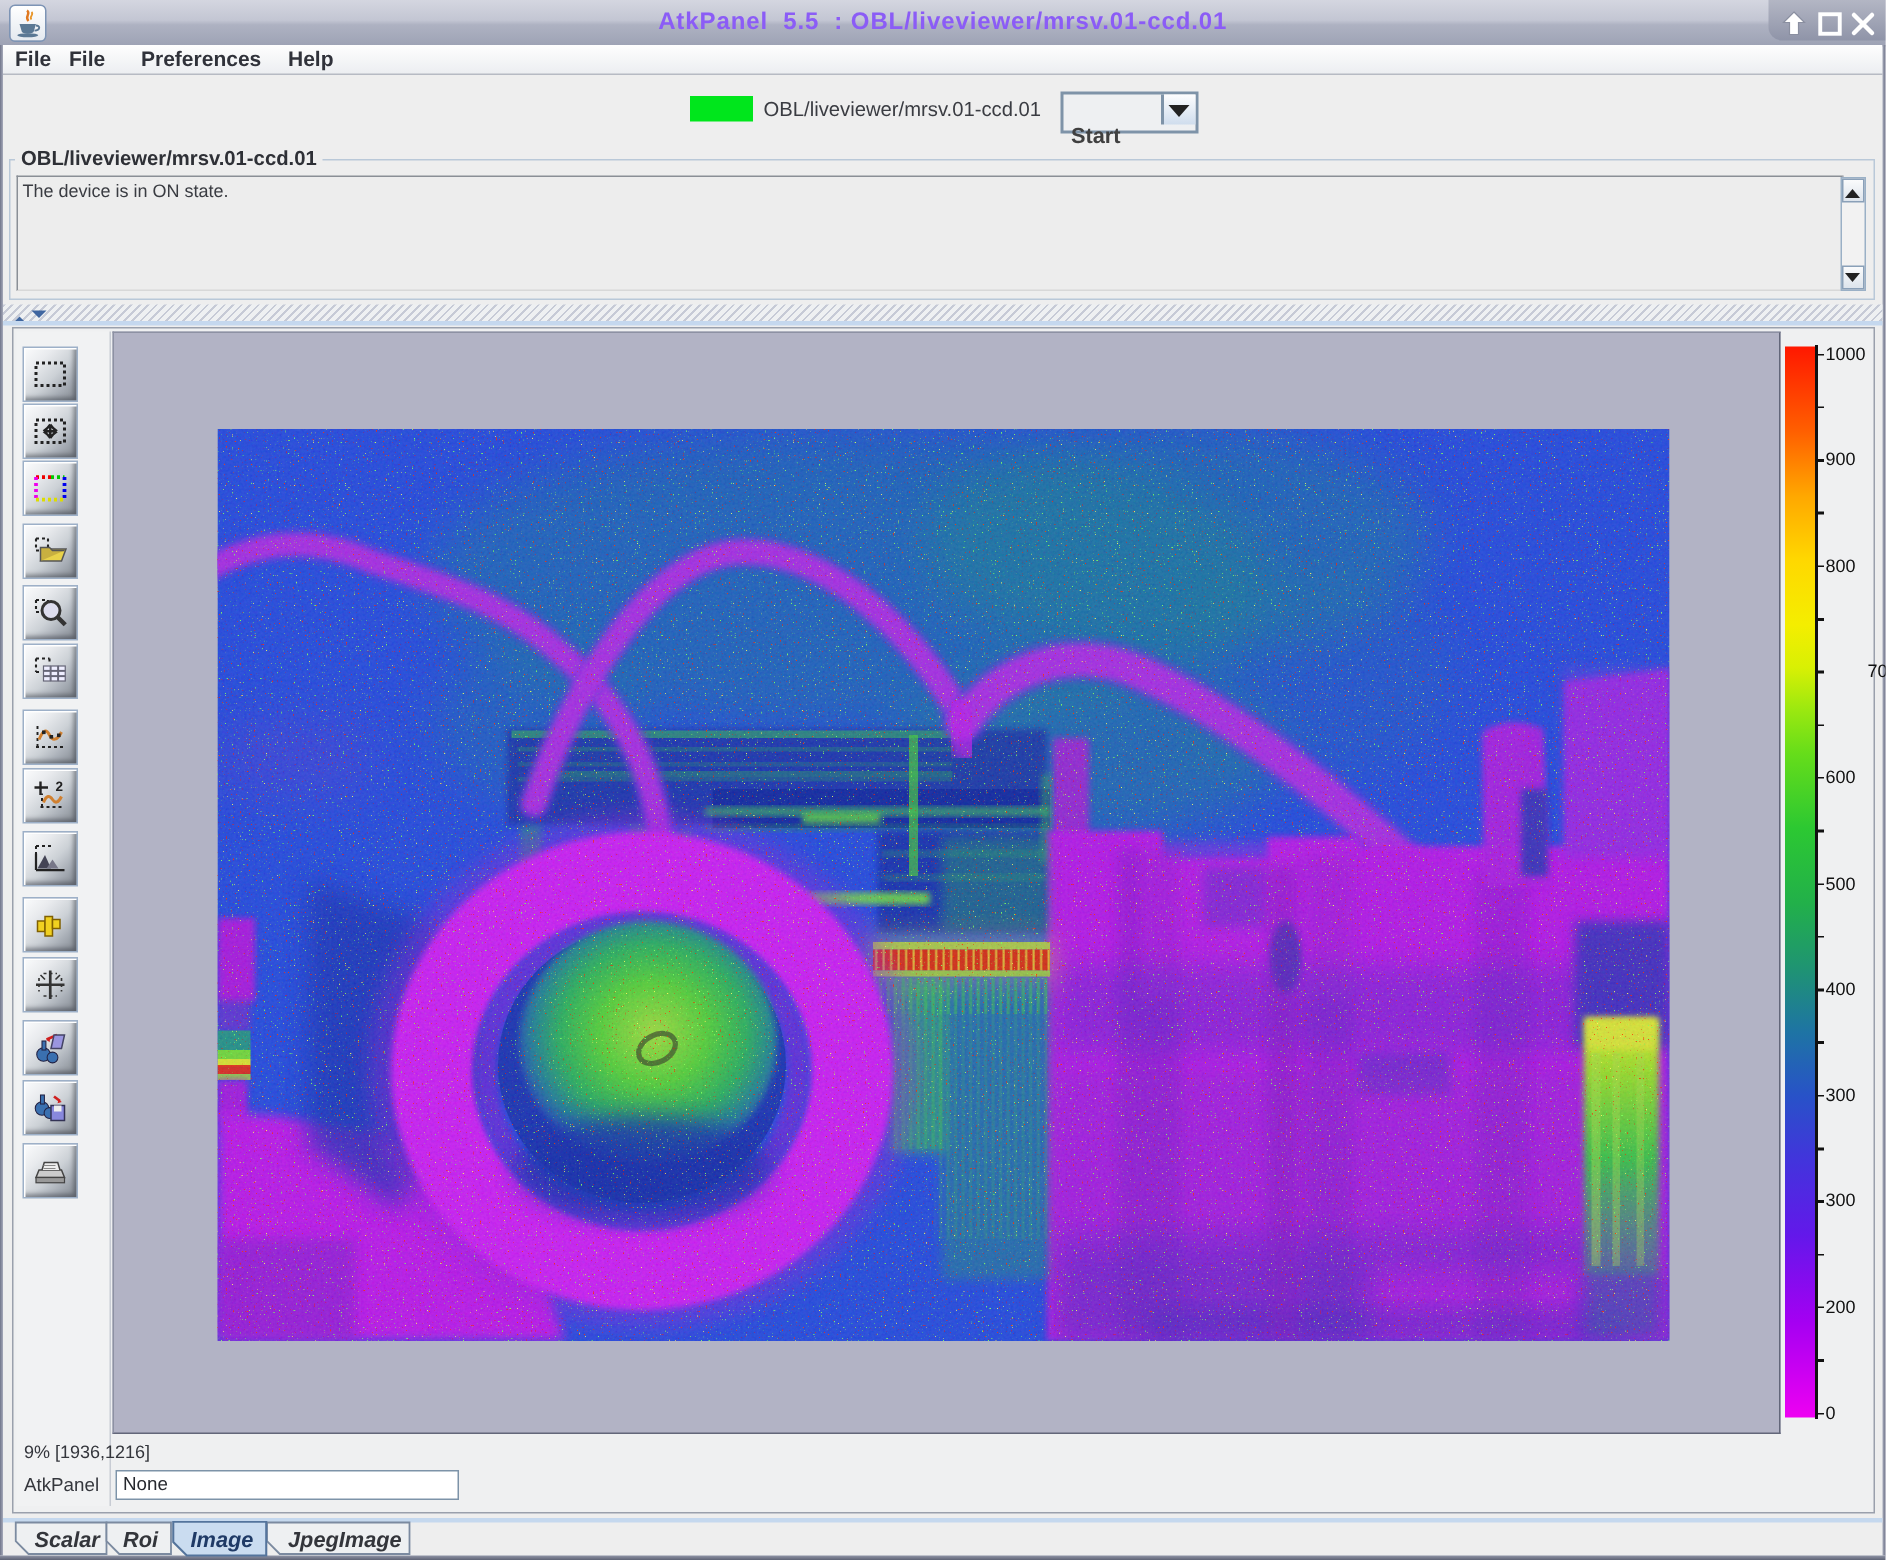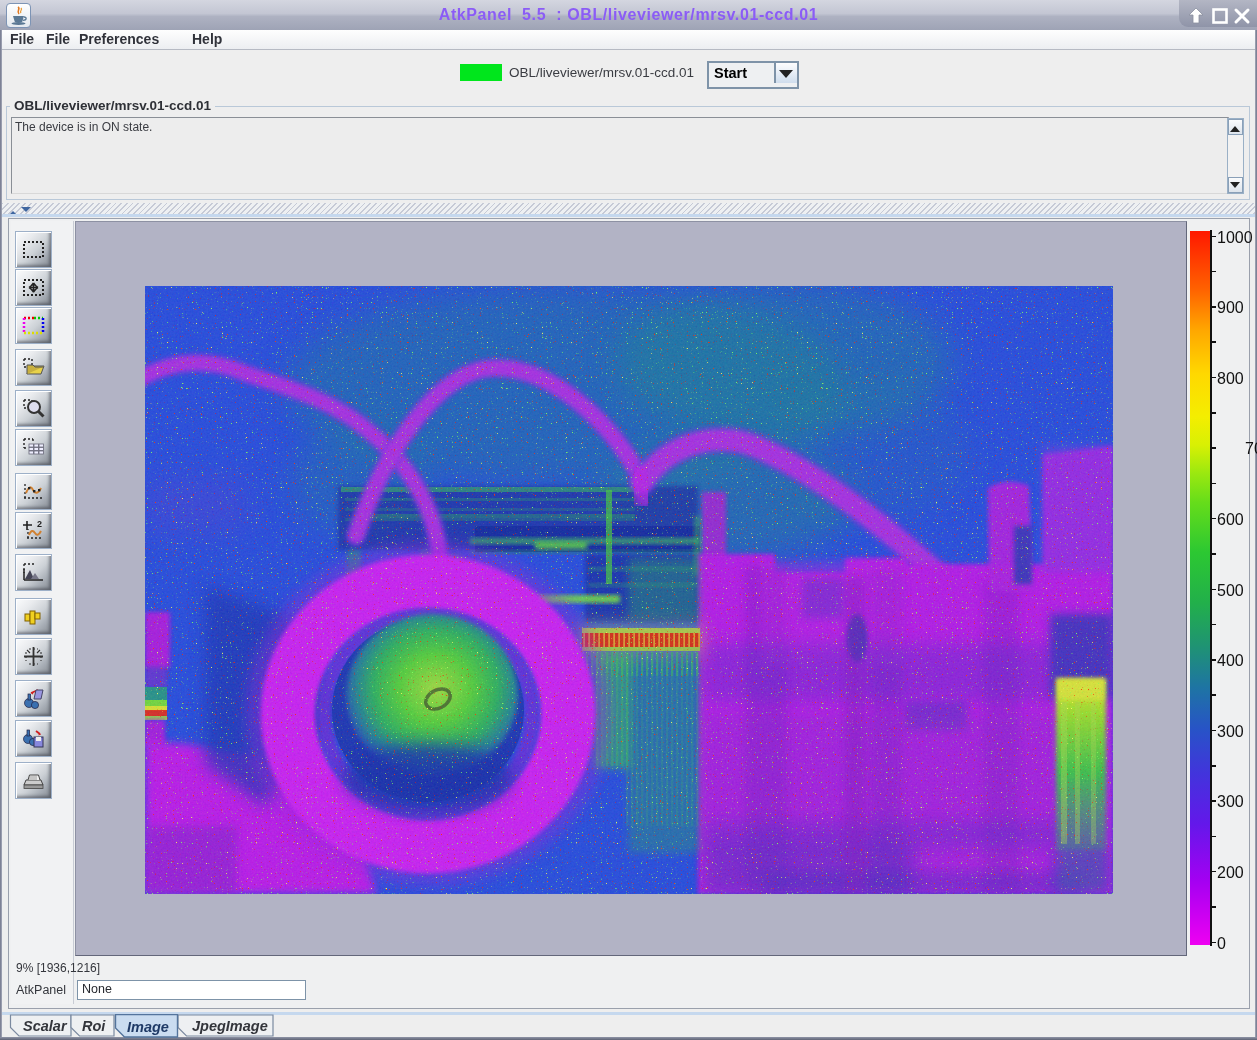--- a/index.html
+++ b/index.html
@@ -22,21 +22,21 @@
 .menuitem{position:absolute;top:1px;font-weight:bold;font-size:14px;color:#30323a;}
 
 .frameL{left:0;top:30px;width:2px;height:1007px;background:linear-gradient(90deg,#70758a,#a6aaba);}
 .frameR{right:0;top:30px;width:2px;height:1007px;background:linear-gradient(90deg,#a6aaba,#70758a);}
 .frameB{left:0;top:1037px;width:1257px;height:3px;background:linear-gradient(#8f94a6,#5f6375);}
 
 #greenbox{left:460px;top:64px;width:42px;height:17px;background:#00e61c;}
 #devlabel{left:509px;top:65px;font-size:13.5px;color:#3a3c42;}
 #combo{left:707px;top:61px;width:88px;height:24px;background:#eef0f2;
  border:2px solid #7e93a8;}
-#combo .txt{position:absolute;left:5px;top:2px;font-weight:bold;font-size:14.5px;color:#000000;}
+#combo .txt{position:absolute;left:5px;top:20px;font-weight:bold;font-size:14.5px;color:#404040;}
 #combo .arr{position:absolute;right:0;top:0;width:21px;height:20px;
  background:linear-gradient(#fdfdfe,#cfdded);border-left:2px solid #7e93a8;}
 #combo .arr:after{content:"";position:absolute;left:3px;top:7px;width:0;height:0;
  border:7px solid transparent;border-top:8px solid #222;border-bottom:none;}
 
 #grpbox{left:6px;top:106px;width:1242px;height:92px;border:1px solid #b9c8d8;}
 #grptitle{left:10px;top:98px;background:#eeeeee;padding:0 4px;font-weight:bold;
  font-size:13.5px;color:#2e3036;}
 #textarea{left:11px;top:117px;width:1216px;height:75px;background:#ededed;
  border-top:1px solid #8a8f96;border-left:1px solid #8a8f96;
@@ -68,21 +68,21 @@
  background:linear-gradient(135deg,#fbfcfd 0%,#e9ebee 28%,#ccd1d6 55%,#a9afb7 75%,#82888f 100%);
  box-shadow:inset 1px 1px 0 #ffffff,inset -2px -2px 3px rgba(55,60,70,0.5);}
 .tbtn svg{position:absolute;left:4px;top:4px;}
 #imgpanel{left:75px;top:221px;width:1110px;height:733px;background:#b2b3c5;
  border:1px solid #63677a;border-top-color:#8d91a3;border-left-color:#8d91a3;}
 #ccd{left:145px;top:286px;width:968px;height:608px;}
 
 #cbar{left:1190px;top:231px;width:21px;height:714px;}
 #caxis{left:1210px;top:230px;width:2px;height:716px;background:#111;}
 .ctick{position:absolute;left:1212px;width:4px;height:1.6px;background:#111;}
-.clab{position:absolute;left:1217px;font-size:16px;color:#111;}
+.clab{position:absolute;left:1217px;font-size:12px;color:#111;}
 
 #zoomtxt{left:16px;top:961px;font-size:12px;color:#34363c;}
 #seltxt{left:16px;top:983px;font-size:12.5px;color:#34363c;}
 #selfield{left:77px;top:980px;width:227px;height:18px;background:#fff;border:1px solid #7d93a8;}
 #selfield .t{position:absolute;left:4px;top:1px;font-size:12.5px;color:#26282e;}
 
 #tabline{left:2px;top:1012px;width:1253px;height:3px;background:#c5d8ee;}
 </style>
 </head>
 <body>
@@ -111,21 +111,21 @@
 </div>
 <div class="abs" style="left:1233px;top:7px;width:18px;height:18px;">
 <svg width="18" height="18" viewBox="0 0 18 18">
       <path d="M3 3 L15 15 M15 3 L3 15" stroke="#fff" stroke-width="3" stroke-linecap="round"></path>
     </svg>
 </div>
 
 <div class="abs" id="menubar">
  <span class="menuitem" style="left:8px;">File</span>
  <span class="menuitem" style="left:44px;">File</span>
- <span class="menuitem" style="left:77px;">Preferences</span>
+ <span class="menuitem" style="left:92px;">Preferences</span>
  <span class="menuitem" style="left:190px;">Help</span>
 </div>
 <div class="abs frameL"></div>
 <div class="abs frameR"></div>
 <div class="abs frameB"></div>
 
 <div class="abs" id="greenbox"></div>
 <div class="abs" id="devlabel">OBL/liveviewer/mrsv.01-ccd.01</div>
 <div class="abs" id="combo">
     <span class="txt">Start</span>

